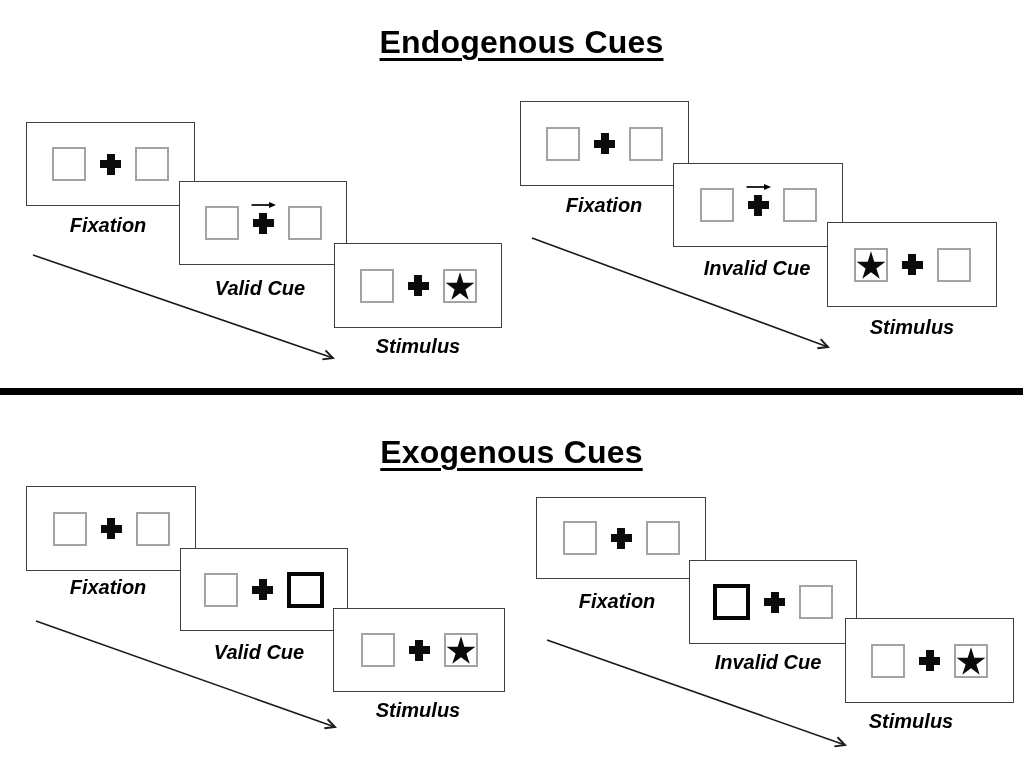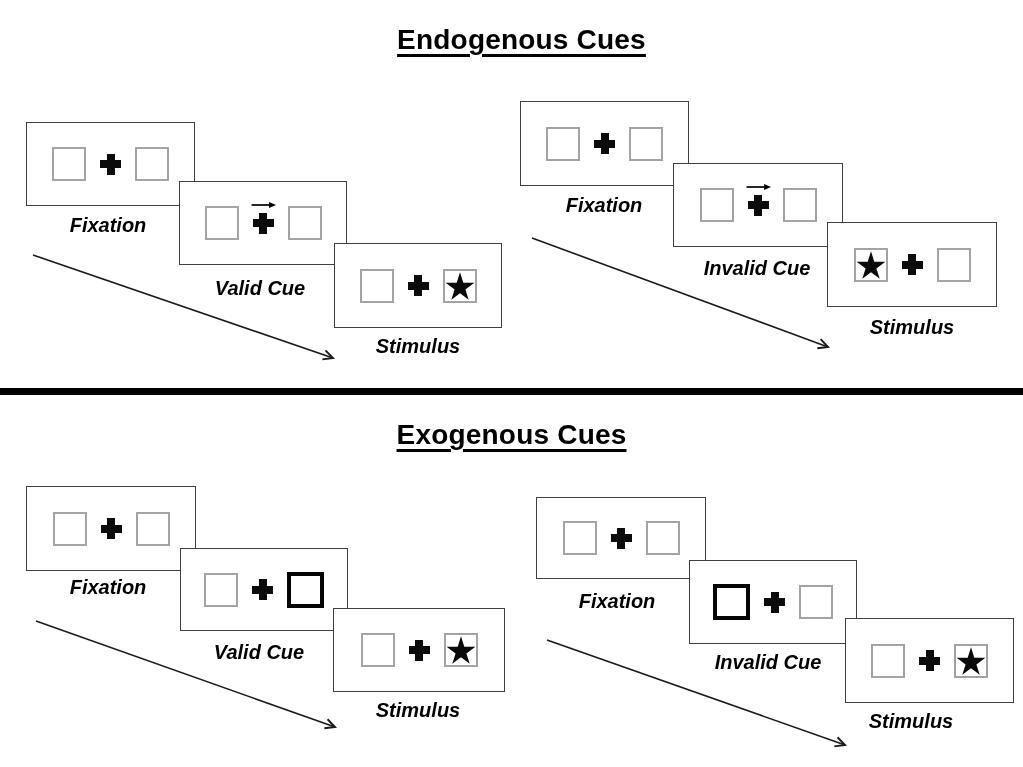--- a/index.html
+++ b/index.html
@@ -3,26 +3,26 @@
 <meta charset="utf-8">
 <style>
   html,body{margin:0;padding:0;}
   body{
     width:1023px;height:767px;position:relative;background:#ffffff;
     font-family:"Liberation Sans","DejaVu Sans",sans-serif;color:#000;
     overflow:hidden;
   }
   .section-title{
     position:absolute;width:100%;text-align:center;
-    font-size:28px;font-weight:bold;
+    font-size:32px;font-weight:bold;
     text-decoration:underline;text-decoration-thickness:2.5px;text-underline-offset:5px;
     letter-spacing:0.2px;
   }
   .title-endo{top:24px;padding-left:20px;width:1003px;}
-  .title-exo{top:419px;text-align:center;}
+  .title-exo{top:434px;text-align:center;}
   .divider{
     position:absolute;left:0;top:388px;width:1023px;height:7px;background:#000;
   }
   .arrow-layer{position:absolute;left:0;top:0;width:1023px;height:767px;}
   .panel{
     position:absolute;background:#fff;border:1.5px solid #3f3f3f;box-sizing:border-box;
     display:flex;align-items:center;justify-content:center;gap:14px;
   }
   .z1{z-index:1}.z2{z-index:2}.z3{z-index:3}
   .box{

